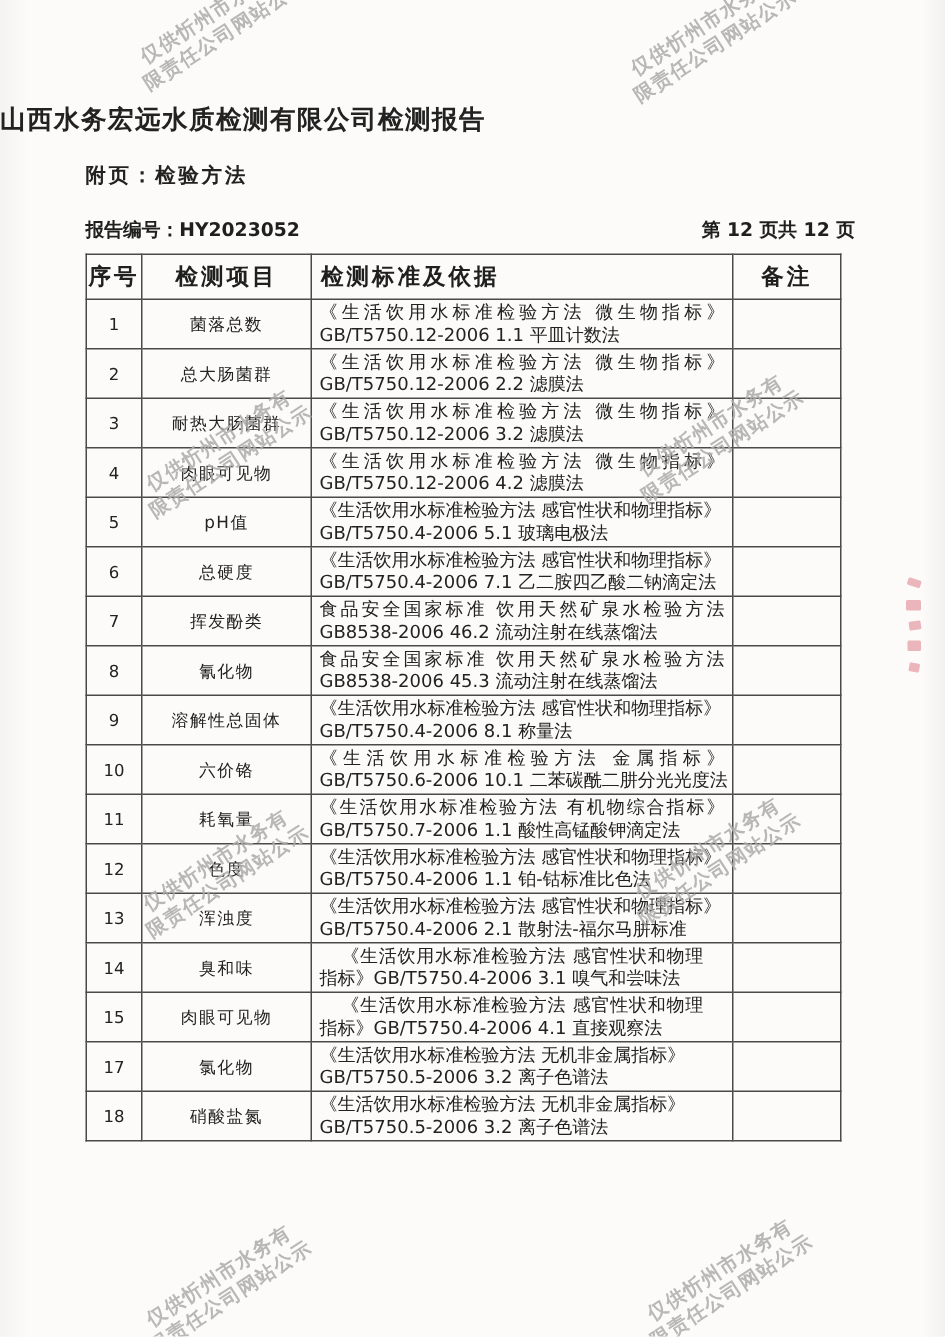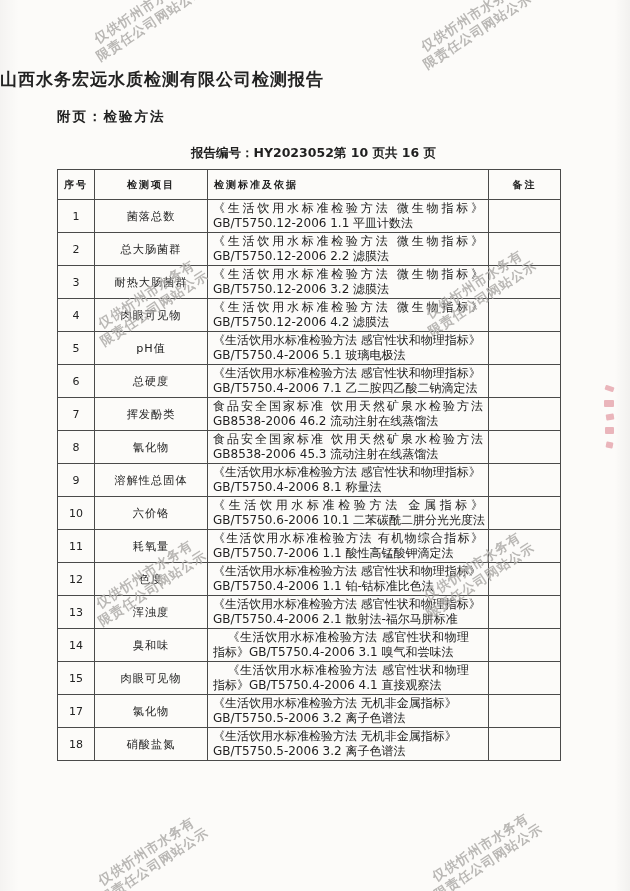--- a/index.html
+++ b/index.html
@@ -29,38 +29,38 @@
   .subtitle {
     margin: 17px 0 0 57px;
     font-size: 13.5px;
     font-weight: bold;
     letter-spacing: 2px;
     color: #222;
   }
   .meta-row {
     margin: 19px 60px 0 57px;
     display: flex;
-    justify-content: center;
+    justify-content: space-between;
     font-size: 12.5px;
     font-weight: 600;
     color: #1f1f1f;
   }
   table.methods {
     margin: 7px 0 0 57px;
     width: 503px;
     border-collapse: collapse;
     table-layout: fixed;
   }
   table.methods, table.methods th, table.methods td {
     border: 1px solid #4a4a4a;
   }
   table.methods { border-width: 1.5px; }
   th {
     height: 30px;
-    font-size: 10px;
+    font-size: 15px;
     font-weight: 600;
     color: #1f1f1f;
     letter-spacing: 2px;
   }
   th.h-std { text-align: left; padding-left: 6px; margin-left: 20px; }
   td { height: 32px; vertical-align: middle; font-size: 11px; color: #222; }
   col.c1 { width: 37px; }
   col.c2 { width: 113px; }
   col.c3 { width: 281px; }
   col.c4 { width: 72px; }
@@ -151,21 +151,21 @@
       <i></i>
       <i></i>
       <i></i>
       <i></i>
   </div>
 
   <h1 class="title">山西水务宏远水质检测有限公司检测报告</h1>
   <div class="subtitle">附页：检验方法</div>
   <div class="meta-row">
     <span>报告编号：HY2023052</span>
-    <span>第 10 页共 16 页</span>
+    <span>第 12 页共 12 页</span>
   </div>
 
   <table class="methods">
     <colgroup>
         <col class="c1">
         <col class="c2">
         <col class="c3">
         <col class="c4">
       </colgroup>
     <thead>

